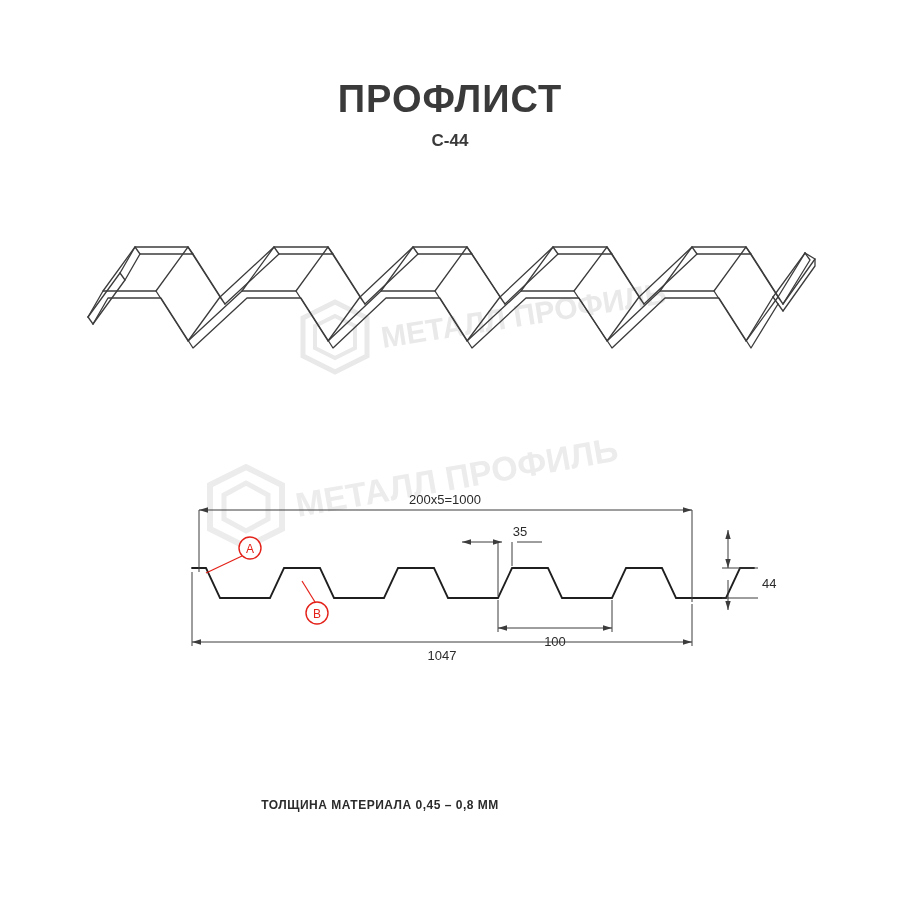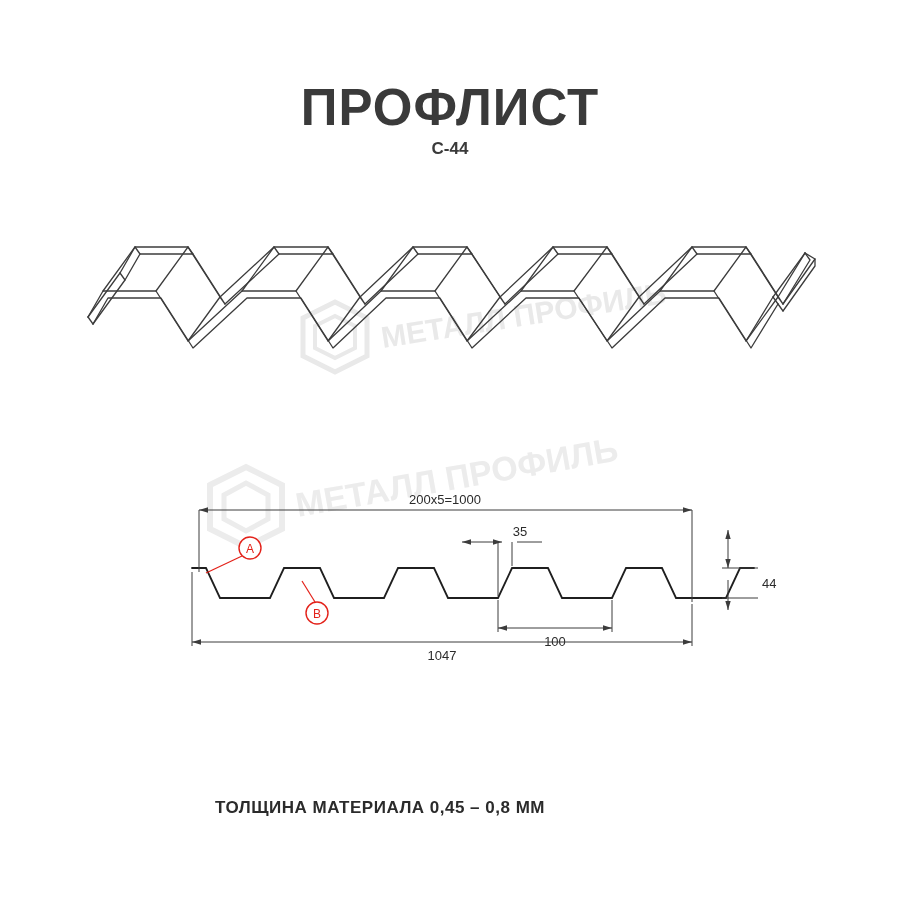--- a/index.html
+++ b/index.html
@@ -18,43 +18,42 @@
   .page {
     position: absolute;
     inset: 0;
   }
   .title {
     position: absolute;
     top: 78px;
     left: 0;
     width: 900px;
     text-align: center;
-    font-size: 51px;
+    font-size: 38px;
     font-weight: bold;
     letter-spacing: 1px;
     color: #3a3a3a;
   }
   .subtitle {
     position: absolute;
     top: 131px;
     left: 0;
     width: 900px;
     text-align: center;
     font-size: 17px;
     font-weight: bold;
     color: #3a3a3a;
-    margin-top: 8px;
   }
   .footer {
     position: absolute;
     top: 798px;
     left: 0;
     width: 760px;
     text-align: center;
-    font-size: 17px;
+    font-size: 12px;
     font-weight: bold;
     letter-spacing: 0.5px;
     color: #2b2b2b;
   }
   .iso-wrap {
     position: absolute;
     left: 60px;
     top: 225px;
     width: 790px;
     height: 180px;

